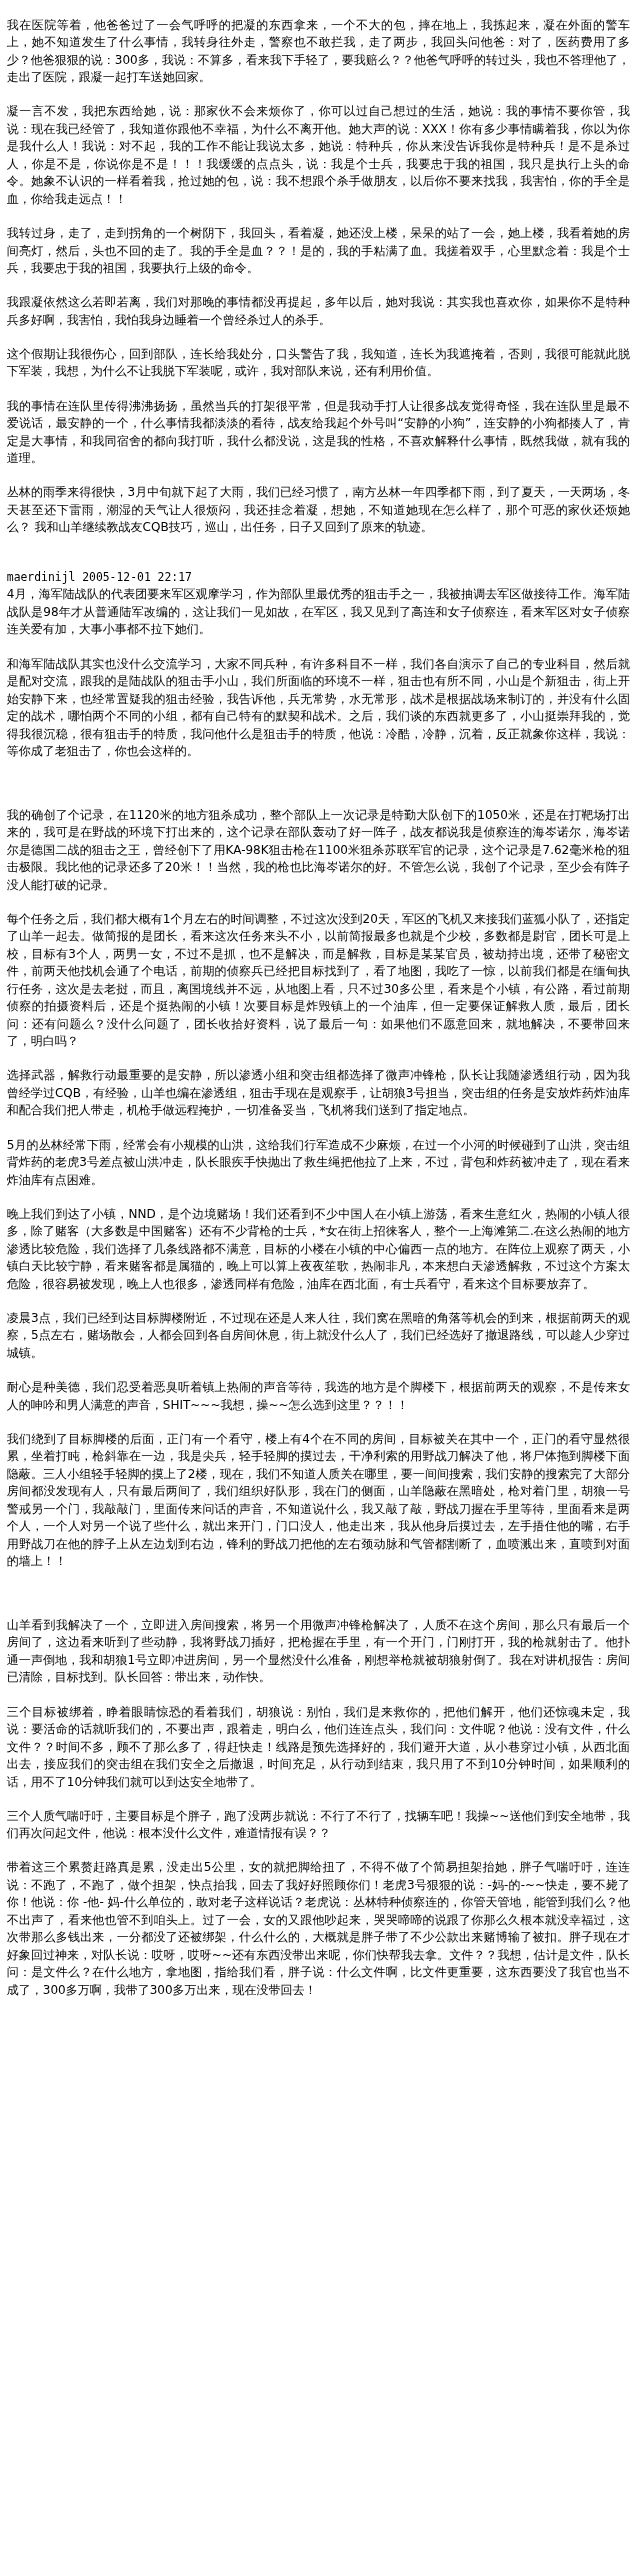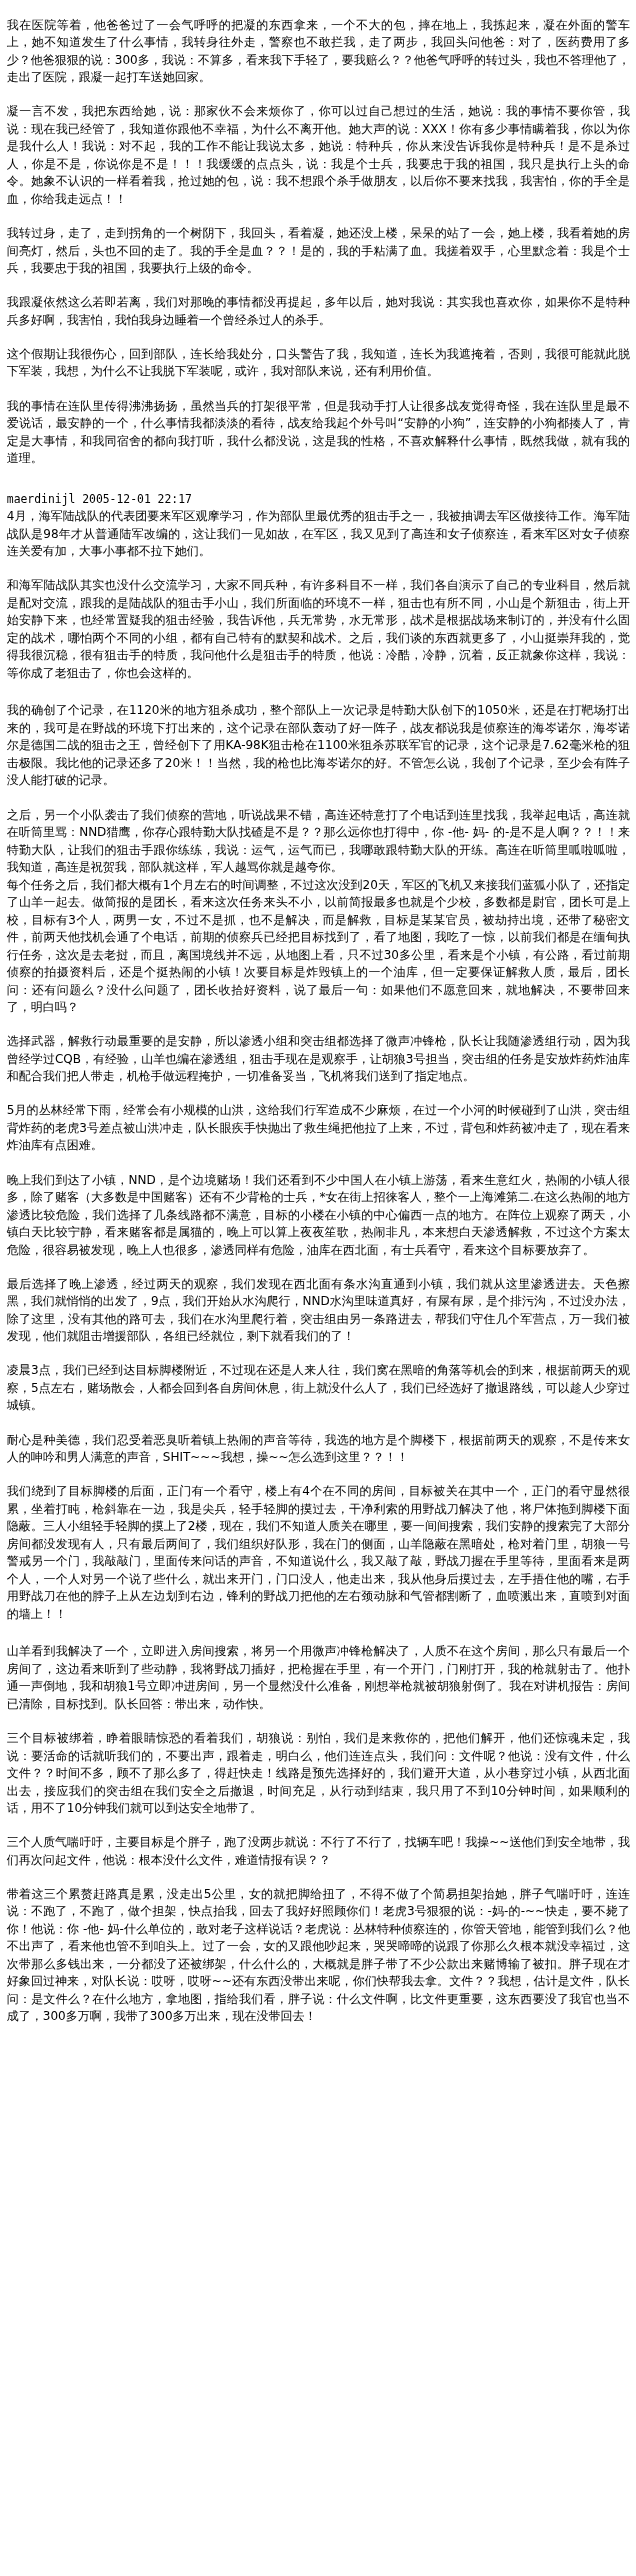--- a/index.html
+++ b/index.html
@@ -21,24 +21,24 @@
     margin: 0 0 16.7px 0;
     word-break: break-all;
     white-space: pre-wrap;
   }
   
   .para.no-gap {
     margin-bottom: 0;
   }
   
   .para.gap-large {
-    margin-top: 20px;
+    margin-top: 46px;
   }
   .post-header {
-    margin: 23px 0 0 0;
+    margin: 32px 0 0 0;
     font-family: "DejaVu Sans Mono", "Liberation Mono", monospace;
     font-size: 11.4px;
     line-height: 17.5px;
     color: #000000;
   }
   .post-header .ts {
     margin-left: 6.8px;
   }
 </style>
 </head>
@@ -46,36 +46,35 @@
 
 <div class="doc">
 
   <div class="post">
     <div class="para">我在医院等着，他爸爸过了一会气呼呼的把凝的东西拿来，一个不大的包，摔在地上，我拣起来，凝在外面的警车上，她不知道发生了什么事情，我转身往外走，警察也不敢拦我，走了两步，我回头问他爸：对了，医药费用了多少？他爸狠狠的说：300多，我说：不算多，看来我下手轻了，要我赔么？？他爸气呼呼的转过头，我也不答理他了，走出了医院，跟凝一起打车送她回家。</div>
     <div class="para">凝一言不发，我把东西给她，说：那家伙不会来烦你了，你可以过自己想过的生活，她说：我的事情不要你管，我说：现在我已经管了，我知道你跟他不幸福，为什么不离开他。她大声的说：XXX！你有多少事情瞒着我，你以为你是我什么人！我说：对不起，我的工作不能让我说太多，她说：特种兵，你从来没告诉我你是特种兵！是不是杀过人，你是不是，你说你是不是！！！我缓缓的点点头，说：我是个士兵，我要忠于我的祖国，我只是执行上头的命令。她象不认识的一样看着我，抢过她的包，说：我不想跟个杀手做朋友，以后你不要来找我，我害怕，你的手全是血，你给我走远点！！</div>
     <div class="para">我转过身，走了，走到拐角的一个树阴下，我回头，看着凝，她还没上楼，呆呆的站了一会，她上楼，我看着她的房间亮灯，然后，头也不回的走了。我的手全是血？？！是的，我的手粘满了血。我搓着双手，心里默念着：我是个士兵，我要忠于我的祖国，我要执行上级的命令。</div>
     <div class="para">我跟凝依然这么若即若离，我们对那晚的事情都没再提起，多年以后，她对我说：其实我也喜欢你，如果你不是特种兵多好啊，我害怕，我怕我身边睡着一个曾经杀过人的杀手。</div>
     <div class="para">这个假期让我很伤心，回到部队，连长给我处分，口头警告了我，我知道，连长为我遮掩着，否则，我很可能就此脱下军装，我想，为什么不让我脱下军装呢，或许，我对部队来说，还有利用价值。</div>
     <div class="para">我的事情在连队里传得沸沸扬扬，虽然当兵的打架很平常，但是我动手打人让很多战友觉得奇怪，我在连队里是最不爱说话，最安静的一个，什么事情我都淡淡的看待，战友给我起个外号叫“安静的小狗”，连安静的小狗都揍人了，肯定是大事情，和我同宿舍的都向我打听，我什么都没说，这是我的性格，不喜欢解释什么事情，既然我做，就有我的道理。</div>
+    <div class="para">丛林的雨季来得很快，3月中旬就下起了大雨，我们已经习惯了，南方丛林一年四季都下雨，到了夏天，一天两场，冬天甚至还下雷雨，潮湿的天气让人很烦闷，我还挂念着凝，想她，不知道她现在怎么样了，那个可恶的家伙还烦她么？ 我和山羊继续教战友CQB技巧，巡山，出任务，日子又回到了原来的轨迹。</div>
   </div>
 
   <div class="post-header">
     <span class="author">maerdinijl</span><span class="ts">2005-12-01 22:17</span>
   </div>
 
   <div class="post">
     <div class="para">4月，海军陆战队的代表团要来军区观摩学习，作为部队里最优秀的狙击手之一，我被抽调去军区做接待工作。海军陆战队是98年才从普通陆军改编的，这让我们一见如故，在军区，我又见到了高连和女子侦察连，看来军区对女子侦察连关爱有加，大事小事都不拉下她们。</div>
     <div class="para">和海军陆战队其实也没什么交流学习，大家不同兵种，有许多科目不一样，我们各自演示了自己的专业科目，然后就是配对交流，跟我的是陆战队的狙击手小山，我们所面临的环境不一样，狙击也有所不同，小山是个新狙击，街上开始安静下来，也经常置疑我的狙击经验，我告诉他，兵无常势，水无常形，战术是根据战场来制订的，并没有什么固定的战术，哪怕两个不同的小组，都有自己特有的默契和战术。之后，我们谈的东西就更多了，小山挺崇拜我的，觉得我很沉稳，很有狙击手的特质，我问他什么是狙击手的特质，他说：冷酷，冷静，沉着，反正就象你这样，我说：等你成了老狙击了，你也会这样的。</div>
     <div class="para gap-large">我的确创了个记录，在1120米的地方狙杀成功，整个部队上一次记录是特勤大队创下的1050米，还是在打靶场打出来的，我可是在野战的环境下打出来的，这个记录在部队轰动了好一阵子，战友都说我是侦察连的海岑诺尔，海岑诺尔是德国二战的狙击之王，曾经创下了用KA-98K狙击枪在1100米狙杀苏联军官的记录，这个记录是7.62毫米枪的狙击极限。我比他的记录还多了20米！！当然，我的枪也比海岑诺尔的好。不管怎么说，我创了个记录，至少会有阵子没人能打破的记录。</div>
-    <div class="para no-gap">之后，另一个小队袭击了我们侦察的营地，听说战果不错，高连还特意打了个电话到连里找我，我举起电话，高连就在听筒里骂：NND猎鹰，你存心跟特勤大队找碴是不是？？那么远你也打得中，你 -他- 妈- 的-是不是人啊？？！！来特勤大队，让我们的狙击手跟你练练，我说：运气，运气而已，我哪敢跟特勤大队的开练。高连在听筒里呱啦呱啦，我知道，高连是祝贺我，部队就这样，军人越骂你就是越夸你。</div>
     <div class="para">每个任务之后，我们都大概有1个月左右的时间调整，不过这次没到20天，军区的飞机又来接我们蓝狐小队了，还指定了山羊一起去。做简报的是团长，看来这次任务来头不小，以前简报最多也就是个少校，多数都是尉官，团长可是上校，目标有3个人，两男一女，不过不是抓，也不是解决，而是解救，目标是某某官员，被劫持出境，还带了秘密文件，前两天他找机会通了个电话，前期的侦察兵已经把目标找到了，看了地图，我吃了一惊，以前我们都是在缅甸执行任务，这次是去老挝，而且，离国境线并不远，从地图上看，只不过30多公里，看来是个小镇，有公路，看过前期侦察的拍摄资料后，还是个挺热闹的小镇！次要目标是炸毁镇上的一个油库，但一定要保证解救人质，最后，团长问：还有问题么？没什么问题了，团长收拾好资料，说了最后一句：如果他们不愿意回来，就地解决，不要带回来了，明白吗？</div>
     <div class="para">选择武器，解救行动最重要的是安静，所以渗透小组和突击组都选择了微声冲锋枪，队长让我随渗透组行动，因为我曾经学过CQB，有经验，山羊也编在渗透组，狙击手现在是观察手，让胡狼3号担当，突击组的任务是安放炸药炸油库和配合我们把人带走，机枪手做远程掩护，一切准备妥当，飞机将我们送到了指定地点。</div>
     <div class="para">5月的丛林经常下雨，经常会有小规模的山洪，这给我们行军造成不少麻烦，在过一个小河的时候碰到了山洪，突击组背炸药的老虎3号差点被山洪冲走，队长眼疾手快抛出了救生绳把他拉了上来，不过，背包和炸药被冲走了，现在看来炸油库有点困难。</div>
     <div class="para">晚上我们到达了小镇，NND，是个边境赌场！我们还看到不少中国人在小镇上游荡，看来生意红火，热闹的小镇人很多，除了赌客（大多数是中国赌客）还有不少背枪的士兵，*女在街上招徕客人，整个一上海滩第二.在这么热闹的地方渗透比较危险，我们选择了几条线路都不满意，目标的小楼在小镇的中心偏西一点的地方。在阵位上观察了两天，小镇白天比较宁静，看来赌客都是属猫的，晚上可以算上夜夜笙歌，热闹非凡，本来想白天渗透解救，不过这个方案太危险，很容易被发现，晚上人也很多，渗透同样有危险，油库在西北面，有士兵看守，看来这个目标要放弃了。</div>
-    <div class="para">最后选择了晚上渗透，经过两天的观察，我们发现在西北面有条水沟直通到小镇，我们就从这里渗透进去。天色擦黑，我们就悄悄的出发了，9点，我们开始从水沟爬行，NND水沟里味道真好，有屎有尿，是个排污沟，不过没办法，除了这里，没有其他的路可去，我们在水沟里爬行着，突击组由另一条路进去，帮我们守住几个军营点，万一我们被发现，他们就阻击增援部队，各组已经就位，剩下就看我们的了！</div>
     <div class="para">凌晨3点，我们已经到达目标脚楼附近，不过现在还是人来人往，我们窝在黑暗的角落等机会的到来，根据前两天的观察，5点左右，赌场散会，人都会回到各自房间休息，街上就没什么人了，我们已经选好了撤退路线，可以趁人少穿过城镇。</div>
     <div class="para">耐心是种美德，我们忍受着恶臭听着镇上热闹的声音等待，我选的地方是个脚楼下，根据前两天的观察，不是传来女人的呻吟和男人满意的声音，SHIT~~~我想，操~~怎么选到这里？？！！</div>
     <div class="para">我们绕到了目标脚楼的后面，正门有一个看守，楼上有4个在不同的房间，目标被关在其中一个，正门的看守显然很累，坐着打盹，枪斜靠在一边，我是尖兵，轻手轻脚的摸过去，干净利索的用野战刀解决了他，将尸体拖到脚楼下面隐蔽。三人小组轻手轻脚的摸上了2楼，现在，我们不知道人质关在哪里，要一间间搜索，我们安静的搜索完了大部分房间都没发现有人，只有最后两间了，我们组织好队形，我在门的侧面，山羊隐蔽在黑暗处，枪对着门里，胡狼一号警戒另一个门，我敲敲门，里面传来问话的声音，不知道说什么，我又敲了敲，野战刀握在手里等待，里面看来是两个人，一个人对另一个说了些什么，就出来开门，门口没人，他走出来，我从他身后摸过去，左手捂住他的嘴，右手用野战刀在他的脖子上从左边划到右边，锋利的野战刀把他的左右颈动脉和气管都割断了，血喷溅出来，直喷到对面的墙上！！</div>
     <div class="para gap-large">山羊看到我解决了一个，立即进入房间搜索，将另一个用微声冲锋枪解决了，人质不在这个房间，那么只有最后一个房间了，这边看来听到了些动静，我将野战刀插好，把枪握在手里，有一个开门，门刚打开，我的枪就射击了。他扑通一声倒地，我和胡狼1号立即冲进房间，另一个显然没什么准备，刚想举枪就被胡狼射倒了。我在对讲机报告：房间已清除，目标找到。队长回答：带出来，动作快。</div>
     <div class="para">三个目标被绑着，睁着眼睛惊恐的看着我们，胡狼说：别怕，我们是来救你的，把他们解开，他们还惊魂未定，我说：要活命的话就听我们的，不要出声，跟着走，明白么，他们连连点头，我们问：文件呢？他说：没有文件，什么文件？？时间不多，顾不了那么多了，得赶快走！线路是预先选择好的，我们避开大道，从小巷穿过小镇，从西北面出去，接应我们的突击组在我们安全之后撤退，时间充足，从行动到结束，我只用了不到10分钟时间，如果顺利的话，用不了10分钟我们就可以到达安全地带了。</div>
     <div class="para">三个人质气喘吁吁，主要目标是个胖子，跑了没两步就说：不行了不行了，找辆车吧！我操~~送他们到安全地带，我们再次问起文件，他说：根本没什么文件，难道情报有误？？</div>
     <div class="para">带着这三个累赘赶路真是累，没走出5公里，女的就把脚给扭了，不得不做了个简易担架抬她，胖子气喘吁吁，连连说：不跑了，不跑了，做个担架，快点抬我，回去了我好好照顾你们！老虎3号狠狠的说：-妈-的-~~快走，要不毙了你！他说：你 -他- 妈-什么单位的，敢对老子这样说话？老虎说：丛林特种侦察连的，你管天管地，能管到我们么？他不出声了，看来他也管不到咱头上。过了一会，女的又跟他吵起来，哭哭啼啼的说跟了你那么久根本就没幸福过，这次带那么多钱出来，一分都没了还被绑架，什么什么的，大概就是胖子带了不少公款出来赌博输了被扣。胖子现在才好象回过神来，对队长说：哎呀，哎呀~~还有东西没带出来呢，你们快帮我去拿。文件？？我想，估计是文件，队长问：是文件么？在什么地方，拿地图，指给我们看，胖子说：什么文件啊，比文件更重要，这东西要没了我官也当不成了，300多万啊，我带了300多万出来，现在没带回去！</div>
 
   </div>
 

